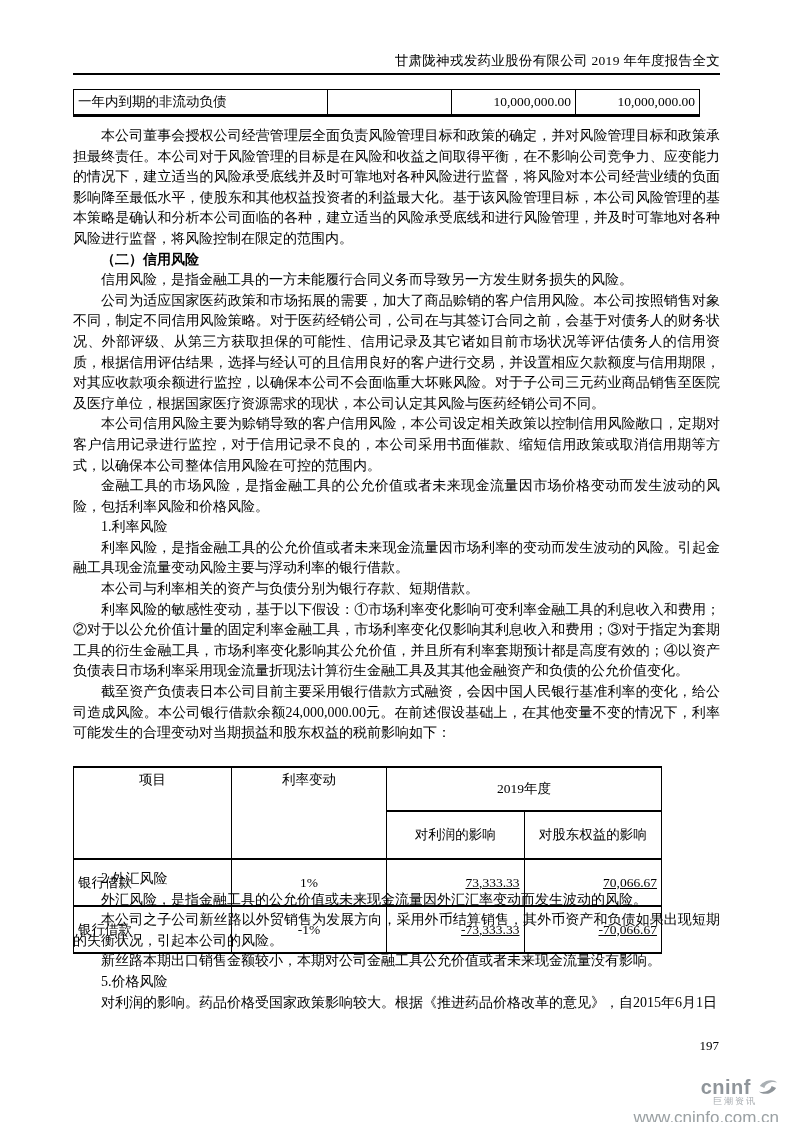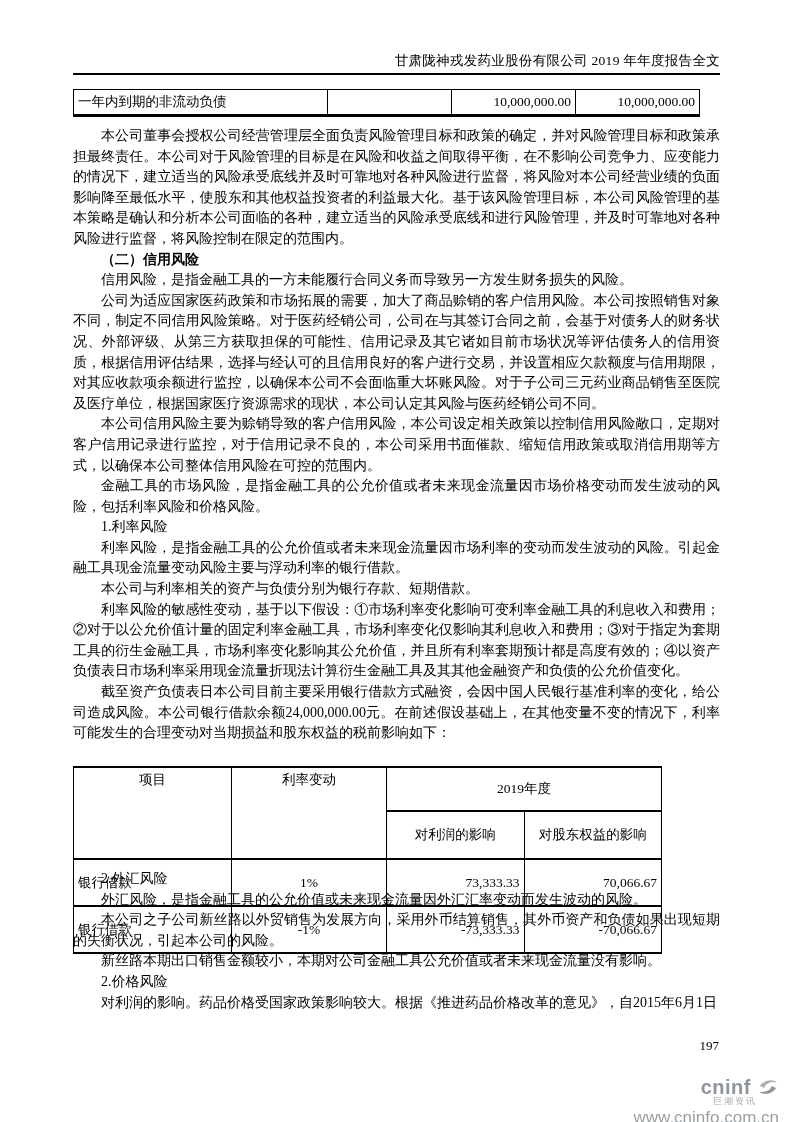--- a/index.html
+++ b/index.html
@@ -46,21 +46,21 @@
   .rate-table .h2 th { height:22px; text-align:center; }
   .rate-table td { height:21px; }
   .rate-table .col-item  { width:149px; }
   .rate-table .col-chg   { width:146px; }
   .rate-table .col-prof  { width:147px; }
   .rate-table .col-eq    { width:147px; }
   .rate-table th.merged { text-align:center; vertical-align:top; padding-top:3px; }
   .rate-table .span-year { text-align:center; }
   .rate-table td.left   { text-align:left; }
   .rate-table td.center { text-align:center; }
-  .rate-table td.num    { text-align:right; }
+  .rate-table td.num    { text-align:right;text-decoration:underline; }
   
   .page-number { position:absolute; top:1038px; right:74px; font-size:13px; }
   .cninfo-logo {
     position:absolute; top:1076px; right:14px; width:170px; text-align:right;
     font-family:"Liberation Sans","DejaVu Sans",sans-serif; line-height:1.1;
   }
   .cninfo-brand-row { display:flex; justify-content:flex-end; align-items:center; gap:6px; }
   .cninfo-brand { font-size:20px; font-weight:bold; color:#8f959a; letter-spacing:.5px; }
   .cninfo-swirl { width:22px; height:18px; }
   .cninfo-subtitle { font-size:9px; color:#a6abaf; margin-top:-1px; margin-right:22px; letter-spacing:2px; }
@@ -125,21 +125,21 @@
       </tr>
     </tbody>
       </table>
   </div>
 
   <div class="body-post">
     <p>2.外汇风险</p>
     <p>外汇风险，是指金融工具的公允价值或未来现金流量因外汇汇率变动而发生波动的风险。</p>
     <p>本公司之子公司新丝路以外贸销售为发展方向，采用外币结算销售，其外币资产和负债如果出现短期的失衡状况，引起本公司的风险。</p>
     <p>新丝路本期出口销售金额较小，本期对公司金融工具公允价值或者未来现金流量没有影响。</p>
-    <p>2.价格风险</p>
+    <p>5.价格风险</p>
     <p>对利润的影响。药品价格受国家政策影响较大。根据《推进药品价格改革的意见》，自2015年6月1日</p>
   </div>
 
   <div class="page-number">197</div>
 
   <div class="cninfo-logo">
     <div class="cninfo-brand-row">
       <span class="cninfo-brand">cninf</span>
       <svg class="cninfo-swirl" viewBox="0 0 24 20" xmlns="http://www.w3.org/2000/svg">
         <path d="M3 9 C8 1 19 1 22 5 C16 3 9 6 8 11 Z" fill="#aab0b4"></path>

